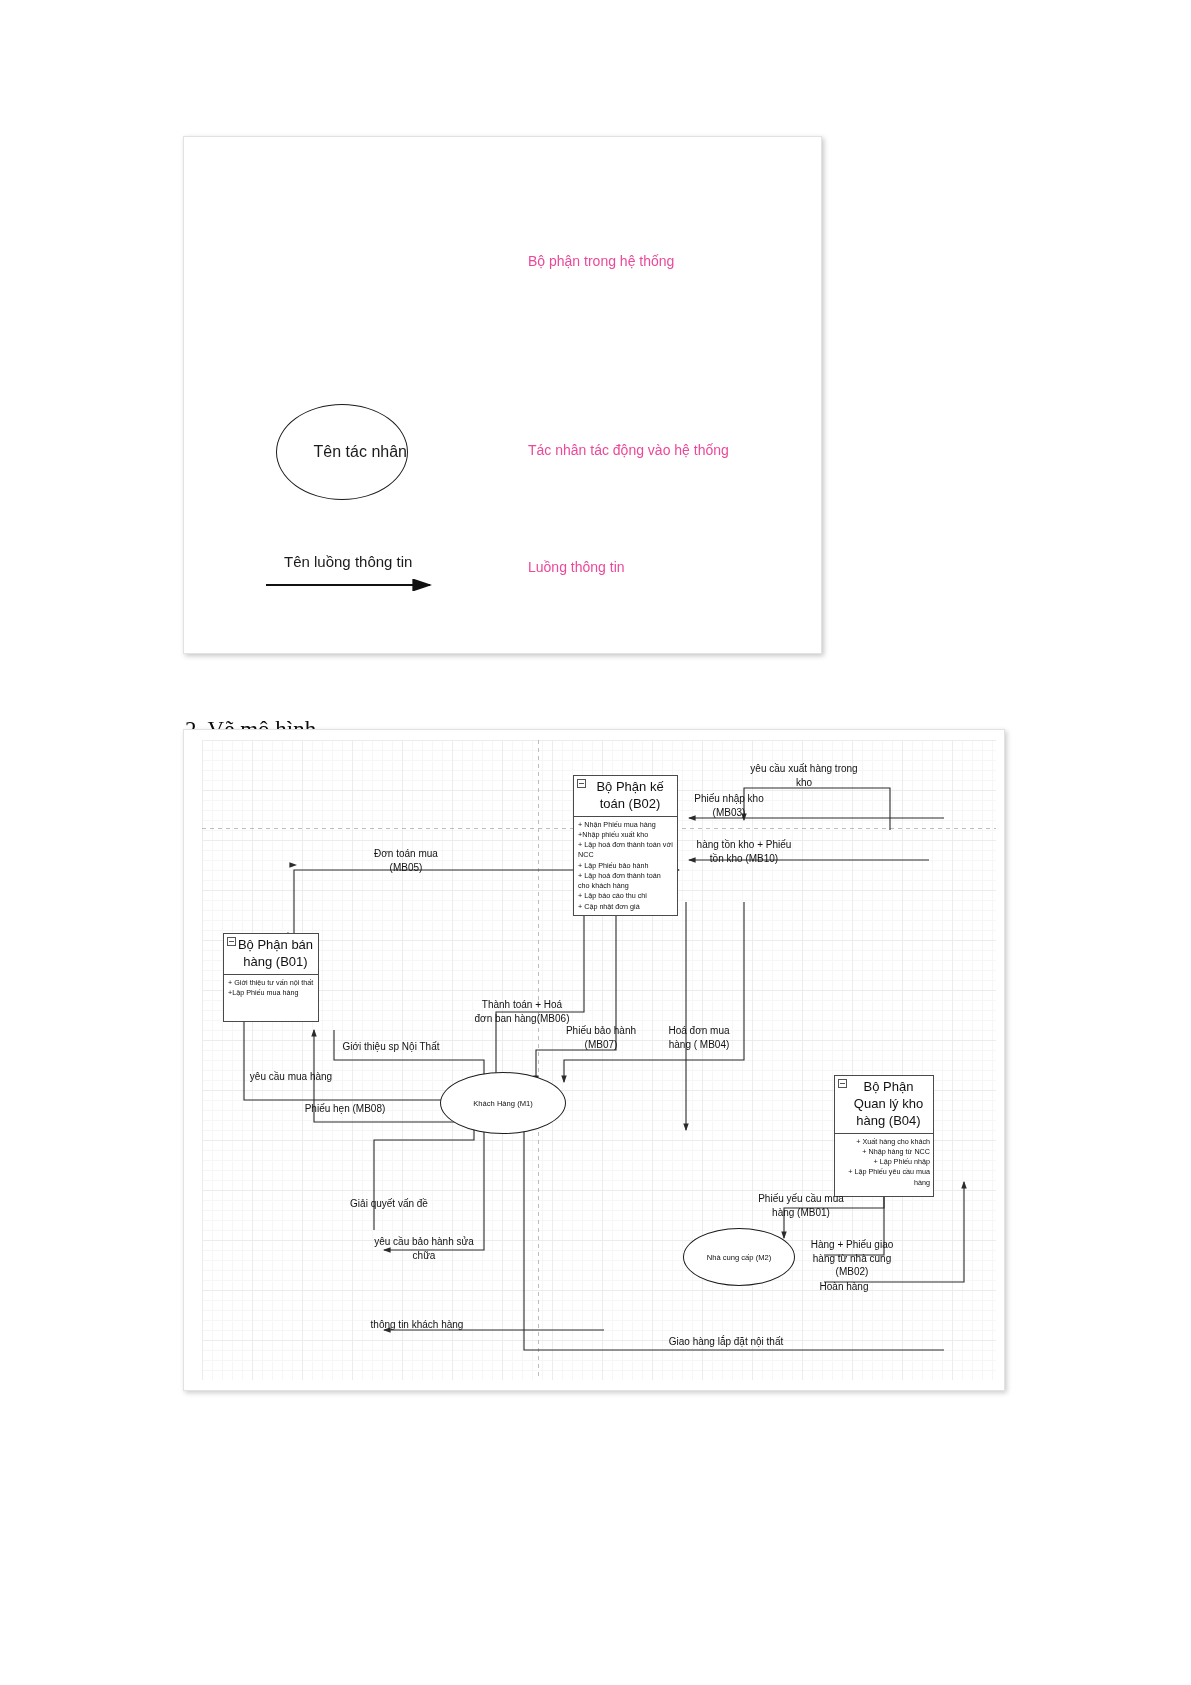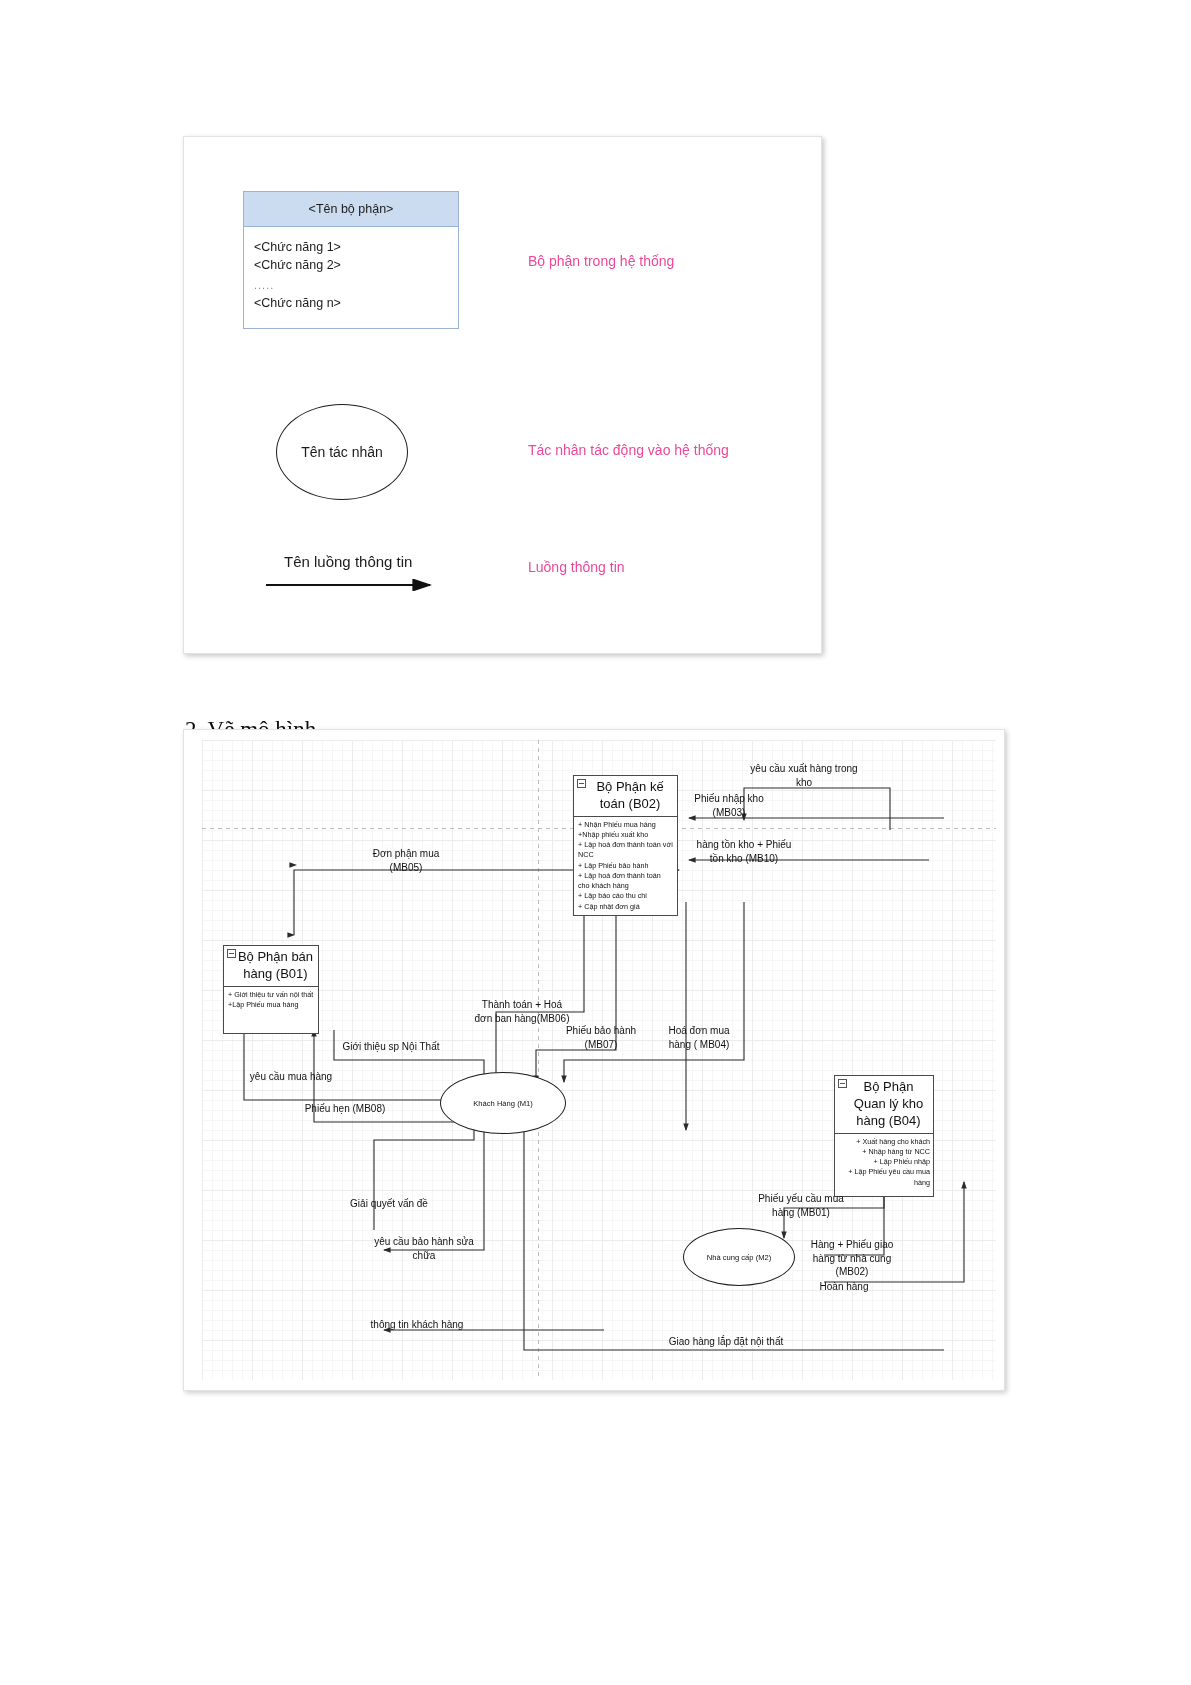--- a/index.html
+++ b/index.html
@@ -28,22 +28,22 @@
   .legend-desc{
     position:absolute;font-size:14px;color:#ec4899;white-space:nowrap;
   }
   .legend-desc.d1{left:344px;top:116px;}
   .legend-desc.d2{left:344px;top:305px;}
   .legend-desc.d3{left:344px;top:422px;}
 
   .legend-ellipse{
     position:absolute;left:92px;top:267px;width:130px;height:94px;
     border:1.4px solid #1b1b1b;border-radius:50%;
-    display:flex;align-items:center;justify-content:center;
-    font-size:14px;color:#1b1b1b;
+    display:flex;align-items:center;justify-content:flex-end;
+    font-size:16px;color:#1b1b1b;
   }
   .legend-flow-label{
     position:absolute;left:100px;top:416px;font-size:15px;color:#1b1b1b;white-space:nowrap;
   }
   .legend-arrow{position:absolute;left:80px;top:442px;width:176px;height:12px;}
 
   
   .heading{
     position:absolute;left:185px;top:717px;
     font-family:"Liberation Serif",serif;font-size:23px;color:#0b0b0b;
@@ -97,29 +97,20 @@
     text-align:center;white-space:pre-line;
   }
 </style>
 </head>
 <body>
 
 <div class="page">
 
   <div class="legend-figure">
 
-    <div class="legend-box">
-      <div class="legend-box-header">&lt;Tên bộ phận&gt;</div>
-      <div class="legend-box-body">
-        <div>&lt;Chức năng 1&gt;</div>
-        <div>&lt;Chức năng 2&gt;</div>
-        <div class="dots">.....</div>
-        <div>&lt;Chức năng n&gt;</div>
-      </div>
-    </div>
     <div class="legend-desc d1">Bộ phận trong hệ thống</div>
 
     <div class="legend-ellipse">
       <span>Tên tác nhân</span>
     </div>
     <div class="legend-desc d2">Tác nhân tác động vào hệ thống</div>
 
     <div class="legend-flow-label">Tên luồng thông tin</div>
     <svg class="legend-arrow" viewBox="0 0 176 12">
       <defs>
@@ -197,21 +188,21 @@
         <div>+ Nhận Phiếu mua hàng</div>
         <div>+Nhập phiếu xuất kho</div>
         <div>+ Lập hoá đơn thành toán với NCC</div>
         <div>+ Lập Phiếu bảo hành</div>
         <div>+ Lập hoá đơn thành toán cho khách hàng</div>
         <div>+ Lập báo cáo thu chi</div>
         <div>+ Cập nhật đơn giá</div>
       </div>
     </div>
 
-    <div class="node" style="left:39px;top:203px;width:96px;margin-top:12px;">
+    <div class="node" style="left:39px;top:203px;width:96px;">
       <div class="node-hd">
         <span class="mini"></span>
         <span>Bộ Phận bán hàng (B01)</span>
       </div>
       <div class="node-bd" style="min-height:40px;">
         <div>+ Giới thiệu tư vấn nội thất</div>
         <div>+Lập Phiếu mua hàng</div>
       </div>
     </div>
 
@@ -232,21 +223,21 @@
     <div class="actor" style="left:256px;top:342px;width:124px;height:60px;">
       <span>Khách Hàng (M1)</span>
     </div>
     <div class="actor" style="left:499px;top:498px;width:110px;height:56px;">
       <span>Nhà cung cấp (M2)</span>
     </div>
 
     <div class="flabel" style="left:560px;top:32px;width:120px;">yêu cầu xuất hàng trong kho</div>
     <div class="flabel" style="left:500px;top:62px;width:90px;">Phiếu nhập kho (MB03)</div>
     <div class="flabel" style="left:510px;top:108px;width:100px;">hàng tồn kho + Phiếu tồn kho (MB10)</div>
-    <div class="flabel" style="left:180px;top:117px;width:84px;">Đơn phận mua (MB05)</div>
+    <div class="flabel" style="left:180px;top:117px;width:84px;">Đơn toán mua (MB05)</div>
     <div class="flabel" style="left:288px;top:268px;width:100px;">Thành toán + Hoá đơn ban hàng(MB06)</div>
     <div class="flabel" style="left:380px;top:294px;width:74px;">Phiếu bảo hành (MB07)</div>
     <div class="flabel" style="left:480px;top:294px;width:70px;">Hoá đơn mua hàng ( MB04)</div>
     <div class="flabel" style="left:155px;top:310px;width:104px;">Giới thiệu sp Nội Thất</div>
     <div class="flabel" style="left:62px;top:340px;width:90px;">yêu cầu mua hàng</div>
     <div class="flabel" style="left:118px;top:372px;width:86px;">Phiếu hẹn (MB08)</div>
     <div class="flabel" style="left:160px;top:467px;width:90px;">Giải quyết vấn đề</div>
     <div class="flabel" style="left:182px;top:505px;width:116px;">yêu cầu bảo hành sửa chữa</div>
     <div class="flabel" style="left:185px;top:588px;width:96px;">thông tin khách hàng</div>
     <div class="flabel" style="left:572px;top:462px;width:90px;">Phiếu yếu cầu mua hàng (MB01)</div>

